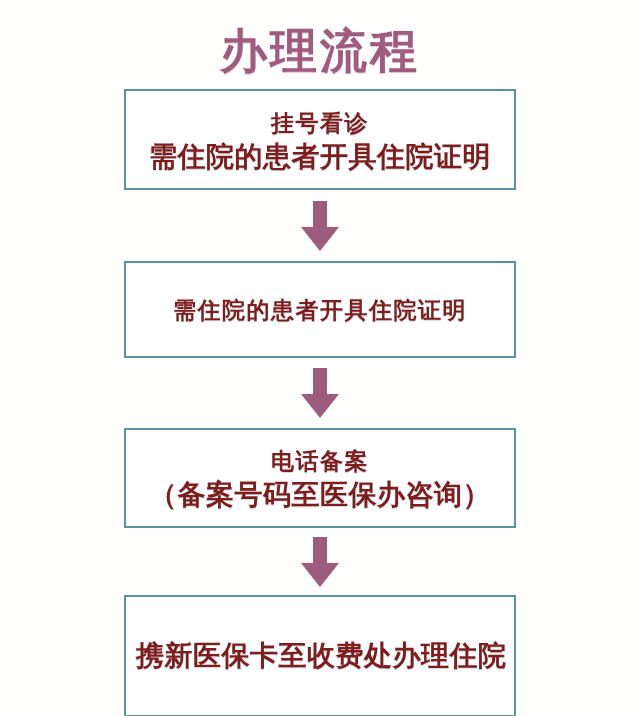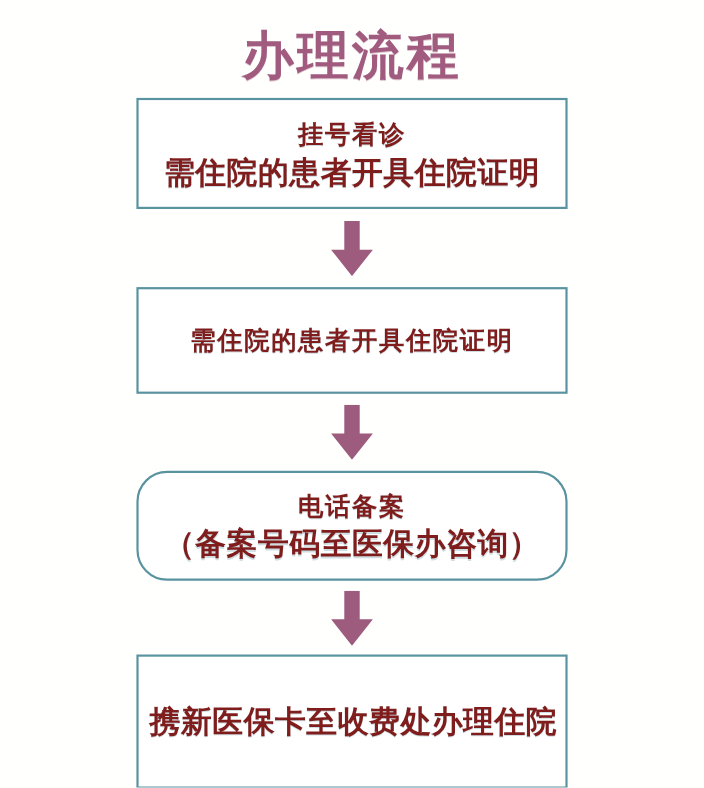--- a/index.html
+++ b/index.html
@@ -55,21 +55,21 @@
     background: #ffffff;
     border: 2px solid #5a93a0;
     display: flex;
     flex-direction: column;
     align-items: center;
     justify-content: center;
     padding: 4px 10px;
   }
   .step-box.h1 { height: 101px; }
   .step-box.h2 { height:  97px; }
-  .step-box.h3 { height: 100px; border-radius: 28px; }
+  .step-box.h3 { height: 100px; }
   .step-box.h4 { height:  122px; }
 
   .step-line {
     display: block;
     width: 100%;
     text-align: center;
     color: #7f1d1d;
     font-weight: 700;
     font-size: 23px;
     line-height: 34px;

